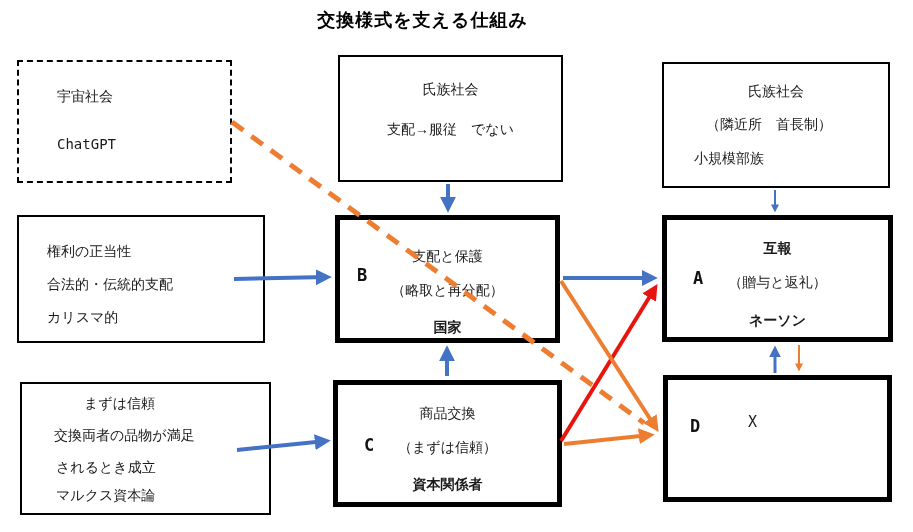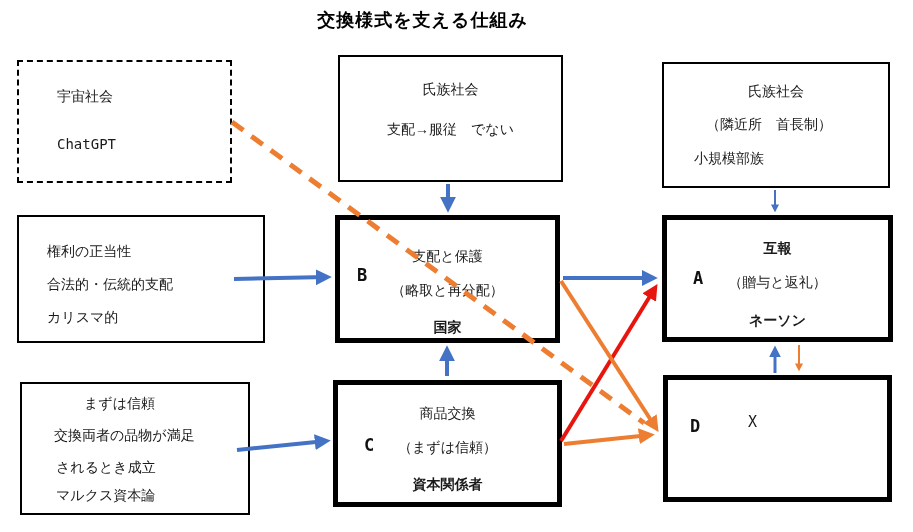--- a/index.html
+++ b/index.html
@@ -64,21 +64,21 @@
     <div class="ln ctr bold" style="margin-top:17px;">国家</div>
   </div>
 
   <div class="box thick" style="left:662px;top:215px;width:231px;height:127px;">
     <div class="letter" style="left:26px;top:48px;">A</div>
     <div class="ln ctr" style="margin-top:18px;font-weight:bold;">互報</div>
     <div class="ln ctr" style="margin-top:14px;">（贈与と返礼）</div>
     <div class="ln ctr bold" style="margin-top:18px;">ネーソン</div>
   </div>
 
-  <div class="box" style="left:20px;top:382px;width:230px;height:133px;">
+  <div class="box" style="left:20px;top:382px;width:251px;height:133px;">
     <div class="ln" style="margin:9px 0 0 62px;">まずは信頼</div>
     <div class="ln" style="margin:12px 0 0 32px;">交換両者の品物が満足</div>
     <div class="ln" style="margin:12px 0 0 34px;">されるとき成立</div>
     <div class="ln" style="margin:8px 0 0 34px;">マルクス資本論</div>
   </div>
 
   <div class="box thick" style="left:333px;top:380px;width:229px;height:127px;">
     <div class="letter" style="left:26px;top:50px;">C</div>
     <div class="ln ctr" style="margin-top:18px;">商品交換</div>
     <div class="ln ctr" style="margin-top:14px;">（まずは信頼）</div>

